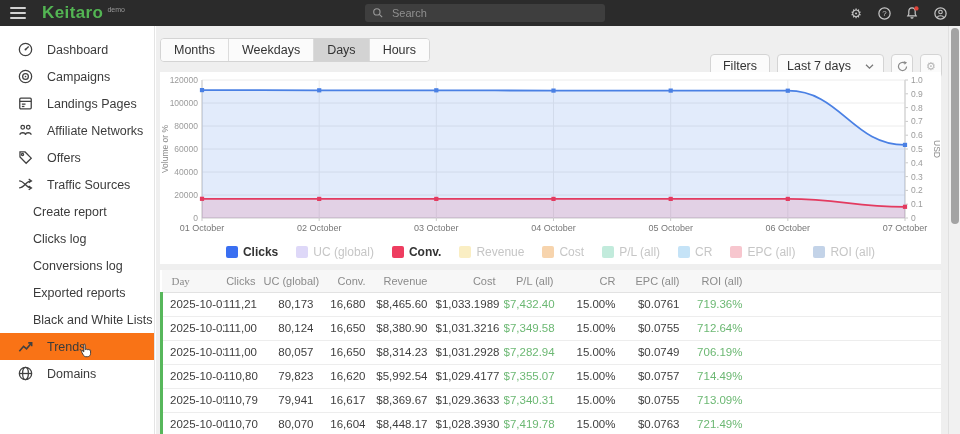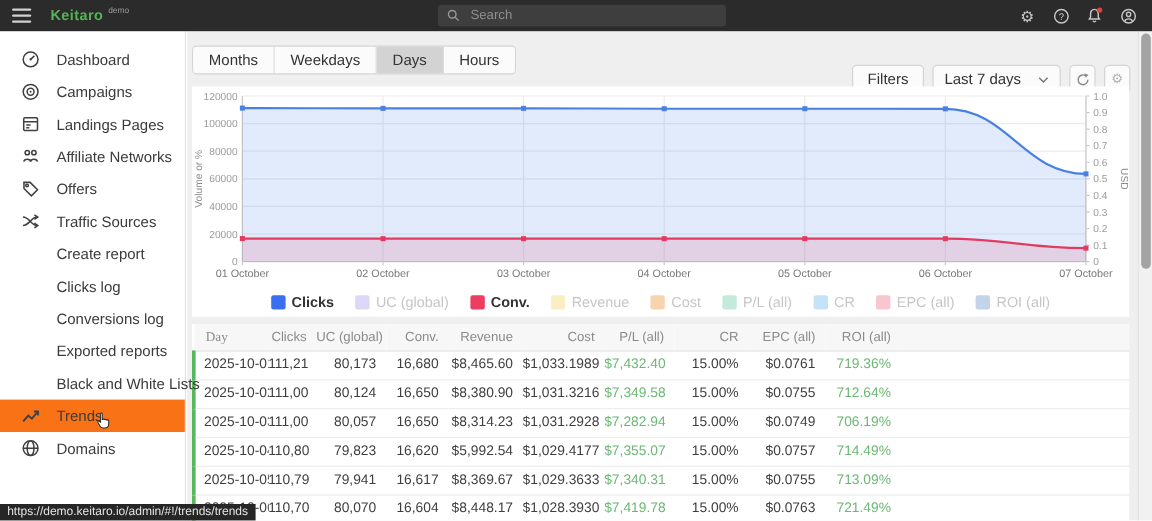--- a/index.html
+++ b/index.html
@@ -2,34 +2,34 @@
 <html><head>
 <meta charset="utf-8">
 <style>
   html,body{margin:0;padding:0;background:#fff;}
   #screen{position:relative;width:960px;height:434px;overflow:hidden;background:#fff;
           font-family:"Liberation Sans",sans-serif;-webkit-font-smoothing:antialiased;}
   
   .topbar{position:absolute;top:0;left:0;width:960px;height:26px;background:#2b2b2b;display:flex;align-items:center;z-index:30;}
   .hamburger{width:16px;height:12px;margin-left:10px;display:flex;flex-direction:column;justify-content:space-between;cursor:pointer;}
   .hamburger div{height:2px;background:#d2d2d2;border-radius:1px;}
-  .logo{color:#53b553;font-weight:bold;font-size:12px;margin-left:16px;letter-spacing:.4px;cursor:pointer;}
+  .logo{color:#53b553;font-weight:bold;font-size:17px;margin-left:16px;letter-spacing:.4px;cursor:pointer;}
   .logo-badge{color:#9a9a9a;font-size:7px;margin-left:4px;margin-top:-8px;}
   .search{position:absolute;left:365px;top:4px;width:240px;height:18px;background:#3e3e3e;border-radius:3px;display:flex;align-items:center;padding:0 7px;box-sizing:border-box;}
   .search svg{flex:0 0 auto;margin-right:6px;}
   .search input{background:transparent;border:none;outline:none;color:#ccc;font-size:11px;width:100%;font-family:"Liberation Sans",sans-serif;}
   .search input::placeholder{color:#8f8f8f;}
   .topbar-icons{position:absolute;right:12px;top:0;height:26px;display:flex;align-items:center;gap:12px;}
   .tb-icn{position:relative;width:16px;height:16px;display:flex;align-items:center;justify-content:center;cursor:pointer;}
   .gear-glyph{color:#c6c6c6;font-size:13px;line-height:13px;}
   
   .sidebar{position:absolute;top:26px;left:0;width:155px;height:408px;background:#fff;border-right:1px solid #e4e4e4;box-sizing:border-box;padding-top:10px;z-index:10;}
   .side-item{height:27px;display:flex;align-items:center;padding-left:17px;font-size:12.5px;color:#3b3b3b;cursor:pointer;position:relative;white-space:nowrap;}
   .side-item .icn{width:17px;height:17px;margin-right:13px;display:inline-flex;flex:0 0 auto;}
-  .side-item.sub{padding-left:47px;}
+  .side-item.sub{padding-left:33px;}
   .side-item.selected{background:#f97316;}
   .side-item .chev{position:absolute;right:12px;width:10px;height:8px;}
   .side-item .cursor{position:absolute;right:48px;top:10px;width:15px;height:15px;}
   
   .main{position:absolute;top:26px;left:156px;width:792px;height:408px;background:#efefef;}
   .toolbar{position:absolute;top:12px;left:4px;right:6px;height:26px;}
   .tabs{display:inline-flex;border:1px solid #d4d4d4;border-radius:4px;overflow:hidden;background:#fbfbfb;height:24px;box-sizing:border-box;}
   .tab{padding:0 13px;font-size:12.5px;color:#333;display:flex;align-items:center;border-right:1px solid #dcdcdc;cursor:pointer;background:#fbfbfb;}
   .tab:last-child{border-right:none;}
   .tab.active{background:#d3d3d3;}
@@ -475,14 +475,13 @@
             </tr>
           </tbody>
       </table>
     </div>
   </main>
 
   <div class="scrollbar">
     <div class="scroll-thumb"></div>
   </div>
 
-  <div class="statusbar">https://demo.keitaro.io/admin/#!/trends/trends</div>
 </div>
 
 </body></html>

